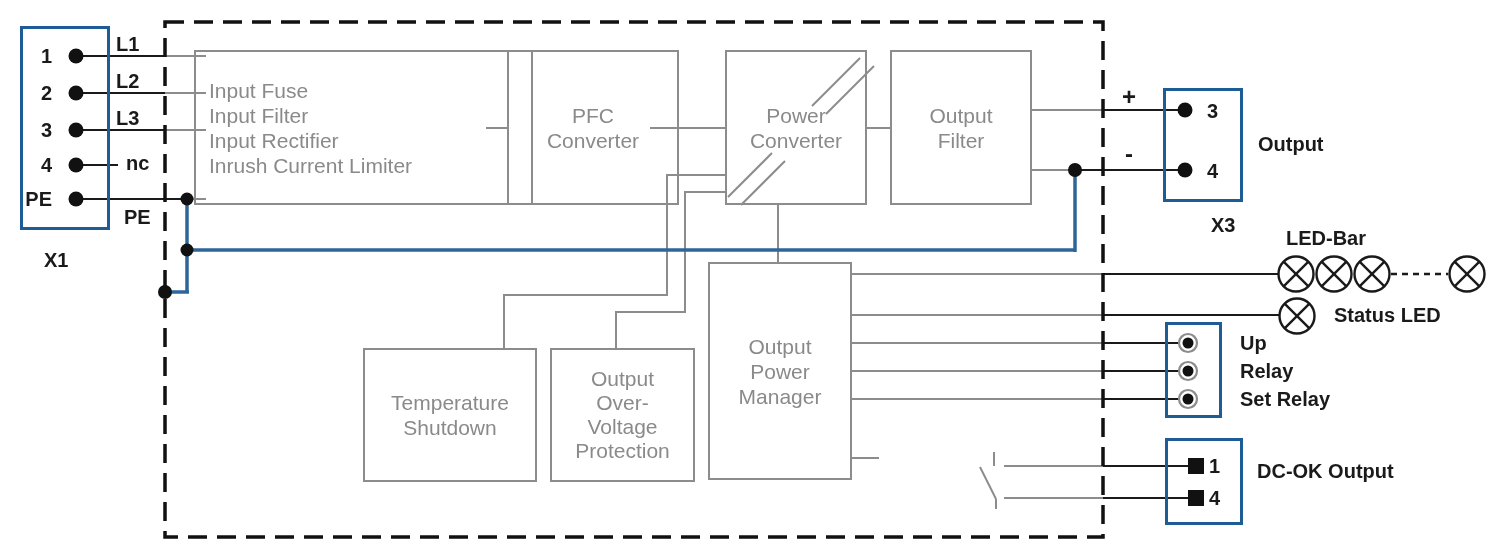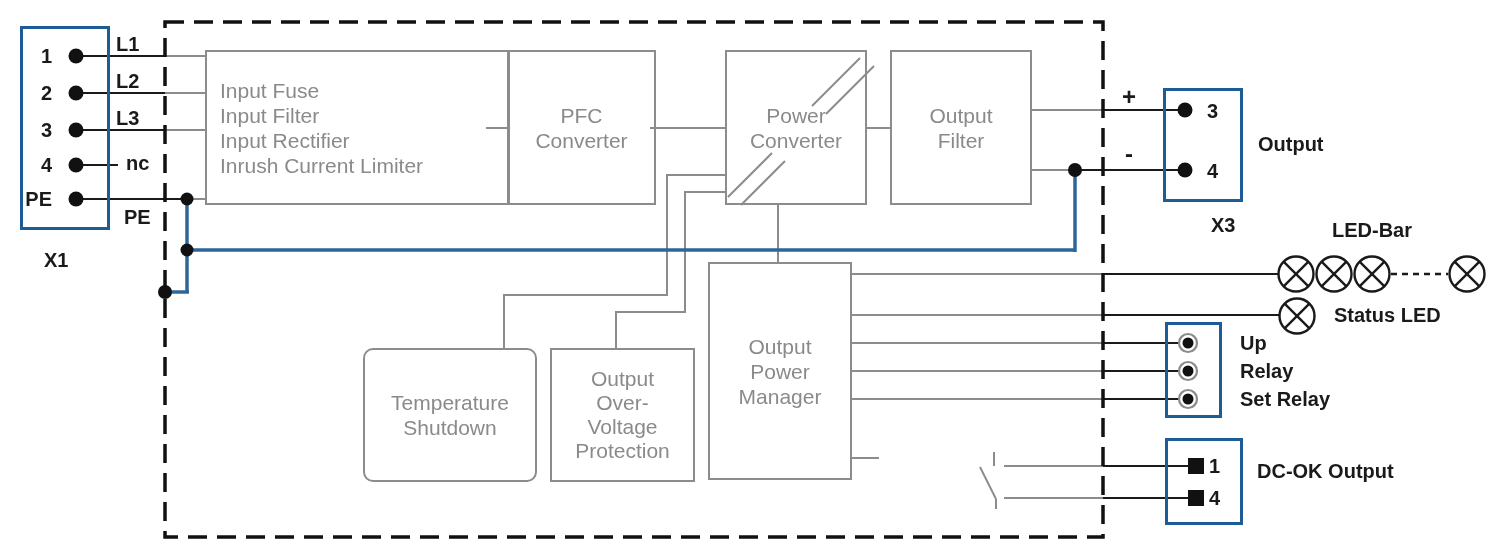--- a/index.html
+++ b/index.html
@@ -142,43 +142,43 @@
     </g>
 
     <rect x="165" y="22" width="938" height="515" fill="none" stroke="#111111" stroke-width="3.5" stroke-dasharray="19 10"></rect>
   </svg>
 
   <div class="box blue-box" style="left:20px;top:26px;width:90px;height:204px;"></div>
   <div class="box blue-box" style="left:1163px;top:88px;width:80px;height:114px;"></div>
   <div class="box blue-box" style="left:1165px;top:322px;width:57px;height:96px;"></div>
   <div class="box blue-box" style="left:1165px;top:438px;width:78px;height:87px;"></div>
 
-  <div class="box gray-box left-align" style="left:205px;top:50px;width:305px;height:155px;text-align:center;">
+  <div class="box gray-box left-align" style="left:194px;top:50px;width:339px;height:155px;text-align:center;">
     <div class="gtxt">Input Fuse</div>
     <div class="gtxt">Input Filter</div>
     <div class="gtxt">Input Rectifier</div>
     <div class="gtxt">Inrush Current Limiter</div>
   </div>
 
-  <div class="box gray-box" style="left:507px;top:50px;width:149px;height:155px;">
+  <div class="box gray-box" style="left:507px;top:50px;width:172px;height:155px;">
     <div class="gtxt">PFC</div>
     <div class="gtxt">Converter</div>
   </div>
 
   <div class="box gray-box" style="left:725px;top:50px;width:142px;height:155px;">
     <div class="gtxt">Power</div>
     <div class="gtxt">Converter</div>
   </div>
 
   <div class="box gray-box" style="left:890px;top:50px;width:142px;height:155px;">
     <div class="gtxt">Output</div>
     <div class="gtxt">Filter</div>
   </div>
 
-  <div class="box gray-box" style="left:363px;top:348px;width:174px;height:134px;border-radius:10px;">
+  <div class="box gray-box" style="left:363px;top:348px;width:174px;height:134px;">
     <div class="gtxt">Temperature</div>
     <div class="gtxt">Shutdown</div>
   </div>
 
   <div class="box gray-box" style="left:550px;top:348px;width:145px;height:134px;">
     <div class="gtxt" style="line-height:24px">Output</div>
     <div class="gtxt" style="line-height:24px">Over-</div>
     <div class="gtxt" style="line-height:24px">Voltage</div>
     <div class="gtxt" style="line-height:24px">Protection</div>
   </div>
@@ -203,21 +203,21 @@
   <div class="lbl" style="left:126px;top:153px;">nc</div>
   <div class="lbl" style="left:124px;top:207px;">PE</div>
 
   <div class="lbl" style="left:1122px;top:87px;font-size:24px;">+</div>
   <div class="lbl" style="left:1125px;top:144px;font-size:24px;">-</div>
   <div class="lbl vcenter" style="left:1207px;top:111px;">3</div>
   <div class="lbl vcenter" style="left:1207px;top:171px;">4</div>
   <div class="lbl" style="left:1258px;top:134px;">Output</div>
   <div class="lbl" style="left:1211px;top:215px;">X3</div>
 
-  <div class="lbl" style="left:1286px;top:220px;margin-left:46px;">LED-Bar</div>
+  <div class="lbl" style="left:1286px;top:228px;">LED-Bar</div>
   <div class="lbl" style="left:1334px;top:305px;">Status LED</div>
 
   <div class="lbl vcenter" style="left:1240px;top:343px;">Up</div>
   <div class="lbl vcenter" style="left:1240px;top:371px;">Relay</div>
   <div class="lbl vcenter" style="left:1240px;top:399px;">Set Relay</div>
 
   <div class="lbl vcenter" style="left:1209px;top:466px;">1</div>
   <div class="lbl vcenter" style="left:1209px;top:498px;">4</div>
   <div class="lbl" style="left:1257px;top:461px;">DC-OK Output</div>
 

